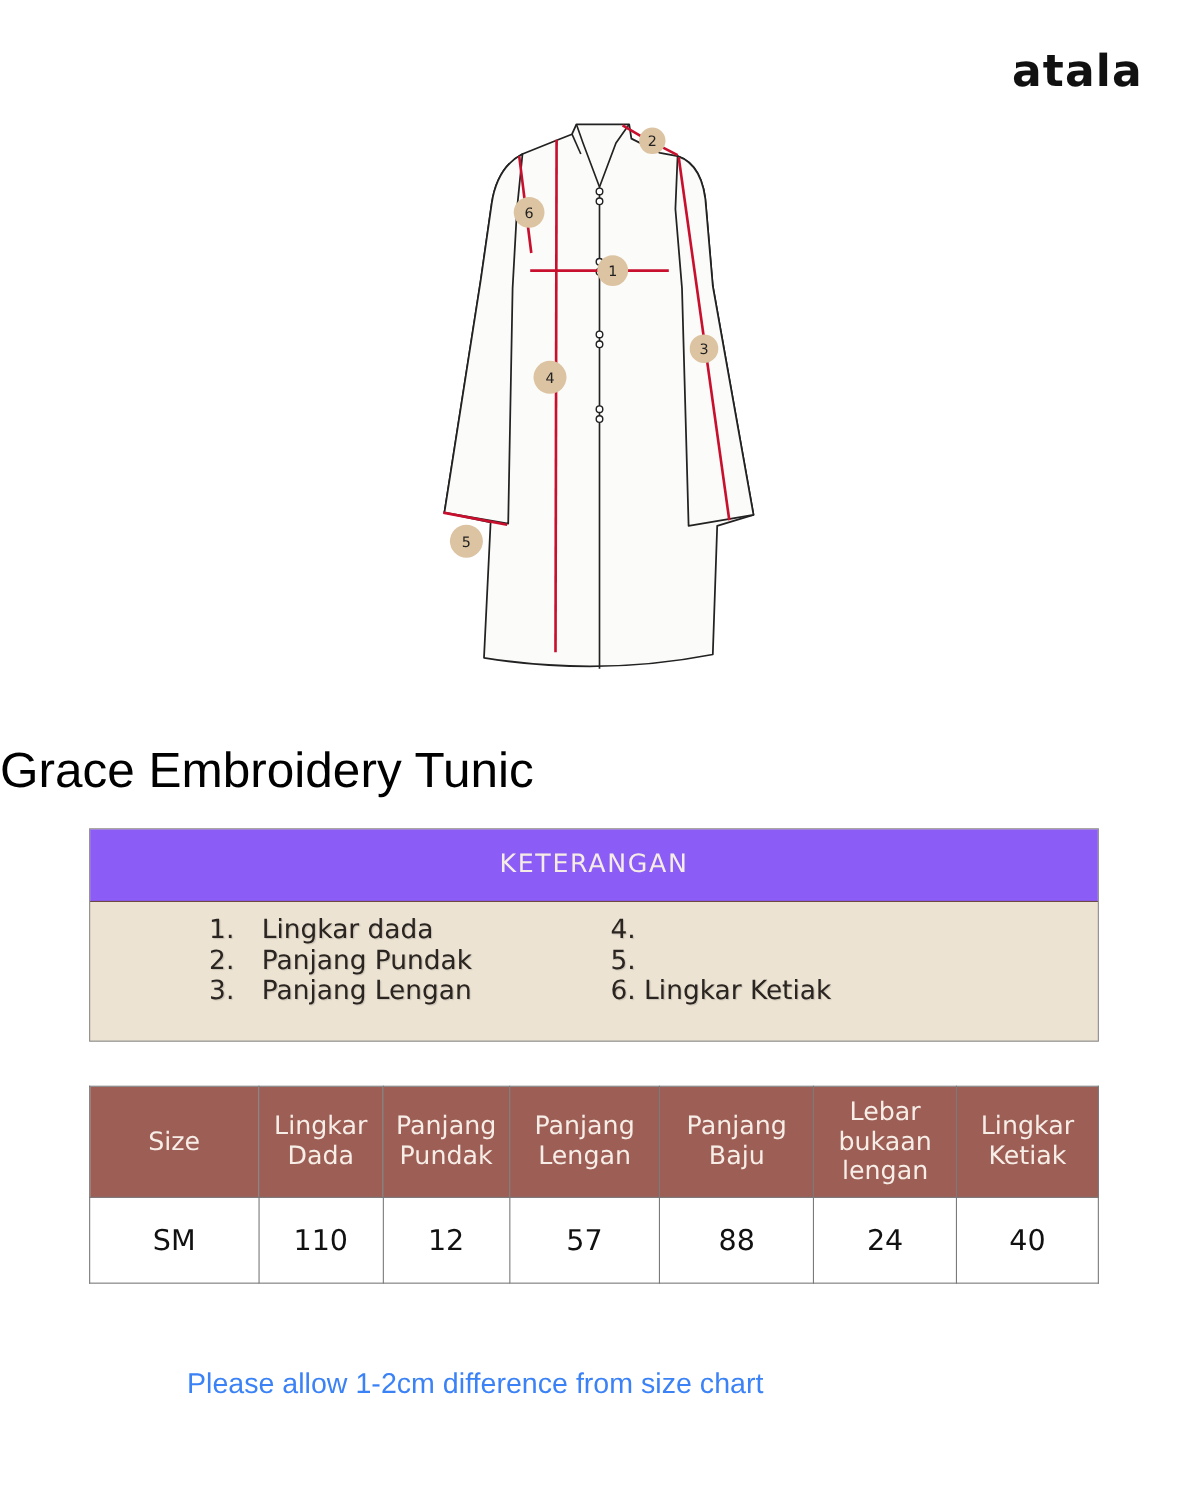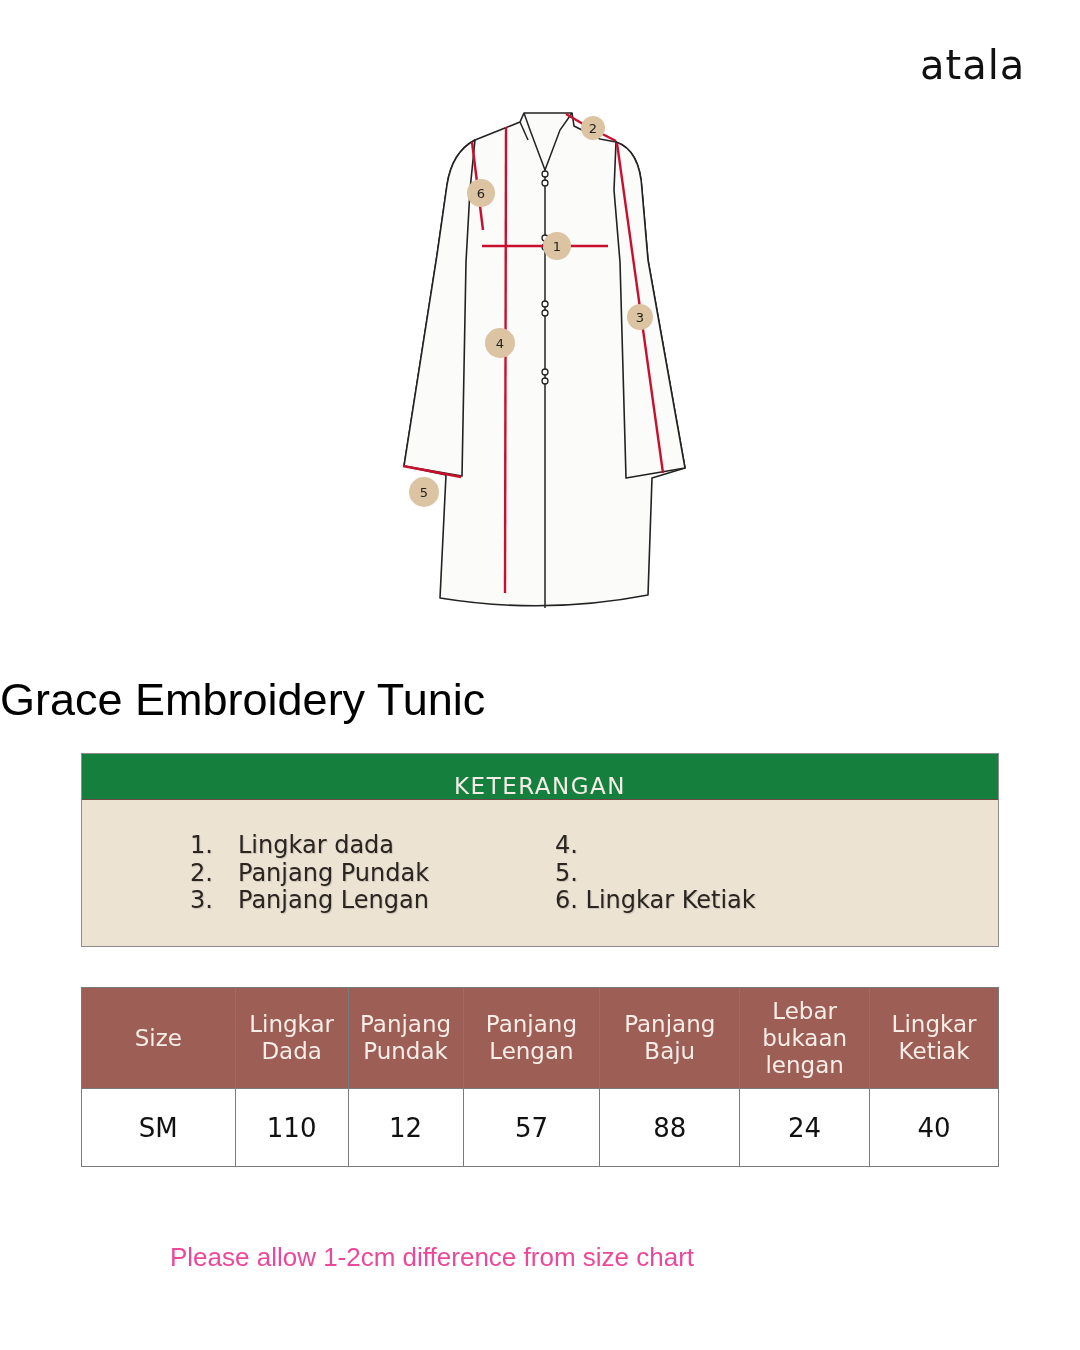--- a/index.html
+++ b/index.html
@@ -1,39 +1,39 @@
 <!DOCTYPE html>
 <html><head>
 <meta charset="utf-8">
 <style>
   * { box-sizing: border-box; margin: 0; padding: 0; }
   html, body { width: 1080px; height: 1350px; background: #ffffff; overflow: hidden; }
   body { position: relative; font-family: "Liberation Sans", sans-serif; color: #111; }
 
-  .brand { position: absolute; left: 920px; top: 42px; font-family: "DejaVu Sans", sans-serif; font-size: 40px; letter-spacing: 1px; color: #111; font-weight: normal; }
+  .brand { position: absolute; left: 920px; top: 42px; font-family: "DejaVu Sans", sans-serif; font-size: 40px; letter-spacing: 1px; color: #111; font-weight: bold; }
 
   .illustration { position: absolute; left: 380px; top: 100px; width: 330px; height: 520px; }
 
   .title { position: absolute; left: 0; width: 1056px; top: 674px; font-size: 45px; font-weight: normal; color: #000; }
 
   .legend-box { position: absolute; left: 81px; top: 753px; width: 918px; height: 194px; border: 1px solid #8c8c8c; background: #ece3d3; }
-  .legend-head { height: 46px; background: #15803d; color: #f5ece6; text-align: center; font-family: "DejaVu Sans", sans-serif; font-size: 23px; line-height: 64px; letter-spacing: 1.5px; border-bottom: 1px solid #6e4a44; }
+  .legend-head { height: 66px; background: #8b5cf6; color: #f5ece6; text-align: center; font-family: "DejaVu Sans", sans-serif; font-size: 23px; line-height: 64px; letter-spacing: 1.5px; border-bottom: 1px solid #6e4a44; }
   .legend-col { position: absolute; top: 78px; font-family: "DejaVu Sans", sans-serif; font-size: 24px; line-height: 27.5px; color: #2a2520; text-shadow: 1px 1px 1px rgba(0,0,0,0.15); }
   .legend-col.left { left: 100px; }
   .legend-col.right { left: 473px; }
   .legend-item { display: flex; white-space: nowrap; }
   .legend-num { display: inline-block; }
   .legend-col.left .legend-num { width: 55px; text-align: right; padding-right: 25px; width: 56px; }
 
   .size-table { position: absolute; left: 81px; top: 987px; width: 918px; border-collapse: collapse; font-family: "DejaVu Sans", sans-serif; }
   .size-table th, .size-table td { border: 1px solid #7a7a7a; text-align: center; }
   .size-table th { background: #9d5e55; color: #f6ede7; font-weight: normal; font-size: 23px; line-height: 27px; height: 101px; }
   .size-table td { background: #fff; color: #111; font-size: 26px; height: 78px; }
 
-  .note { position: absolute; left: 0; width: 864px; top: 1242px; text-align: center; font-size: 26px; color: #ec4899; }
+  .note { position: absolute; left: 0; width: 864px; top: 1242px; text-align: center; font-size: 26px; color: #3b82f6; }
 </style>
 </head>
 <body>
 
 <div class="brand">atala</div>
 
 <svg class="illustration" viewBox="380 100 330 520" xmlns="http://www.w3.org/2000/svg">
   <g fill="#fbfbf9" stroke="#222" stroke-width="1.6" stroke-linejoin="round">
 
     <path d="M524 113 L572 113 L574 126 L600 139 L616 142 Q640 150 642 190 L648 260 L685 468 L652 478 L648 595 Q545 615 440 598 L446 475 L404 466 L437 255 L447 185 Q452 152 475 140 L505 128 L520 122 Z"></path>

